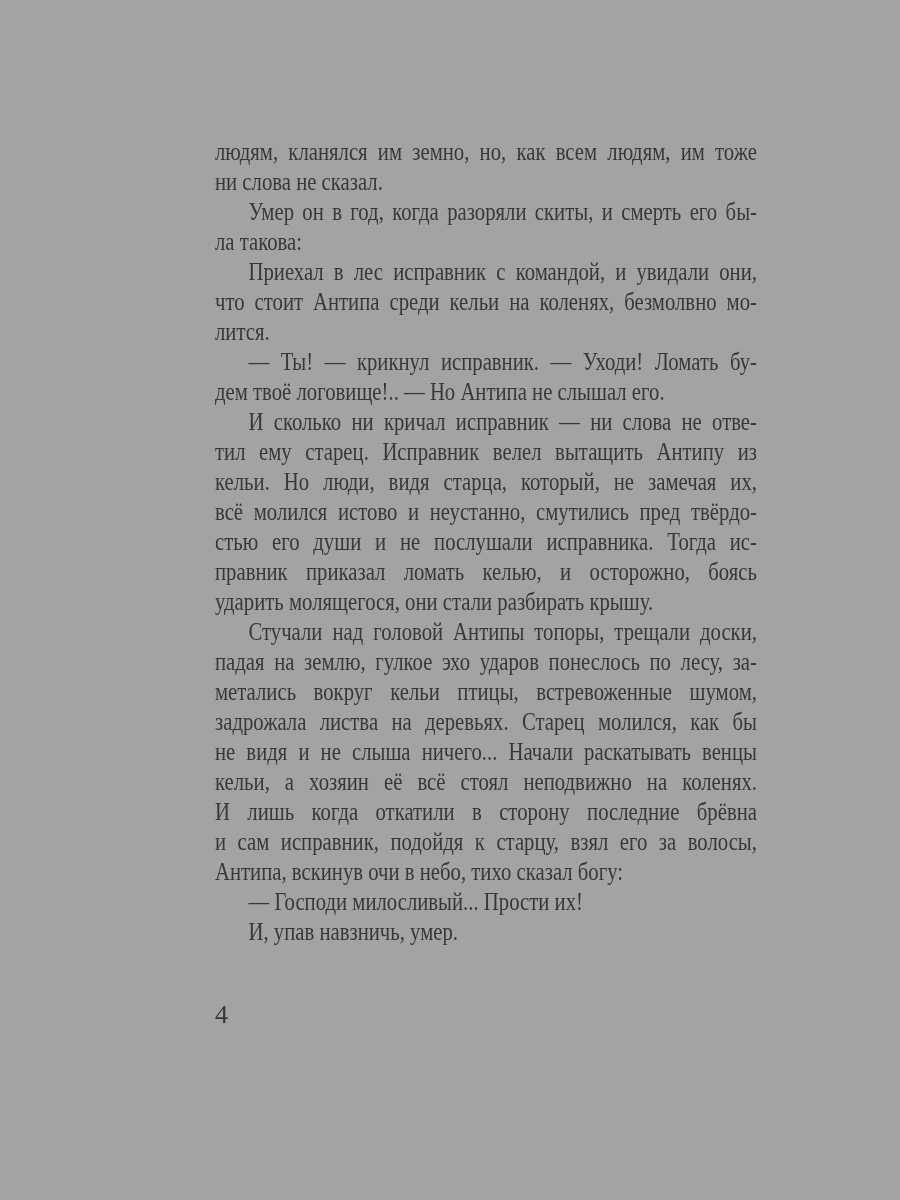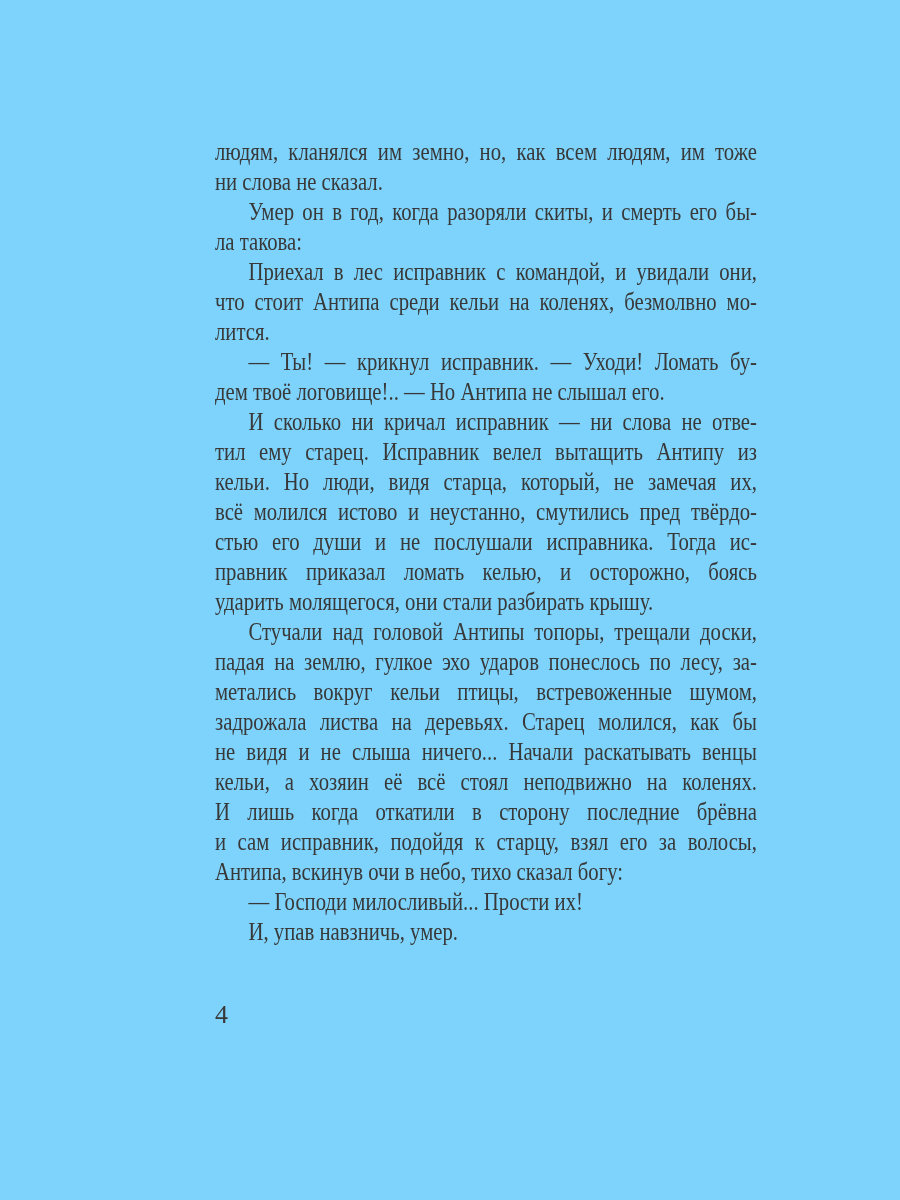--- a/index.html
+++ b/index.html
@@ -4,21 +4,21 @@
 <style>
   html, body {
     margin: 0;
     padding: 0;
     background: #ffffff;
   }
   .page {
     position: relative;
     width: 900px;
     height: 1200px;
-    background: #7dd3fc;
+    background: #a3a3a3;
     overflow: hidden;
     font-family: "Liberation Serif", "DejaVu Serif", serif;
     color: #383838;
   }
   .text-block {
     position: absolute;
     left: 215px;
     top: 137px;
     width: 680px;
     transform: scaleX(0.797);

